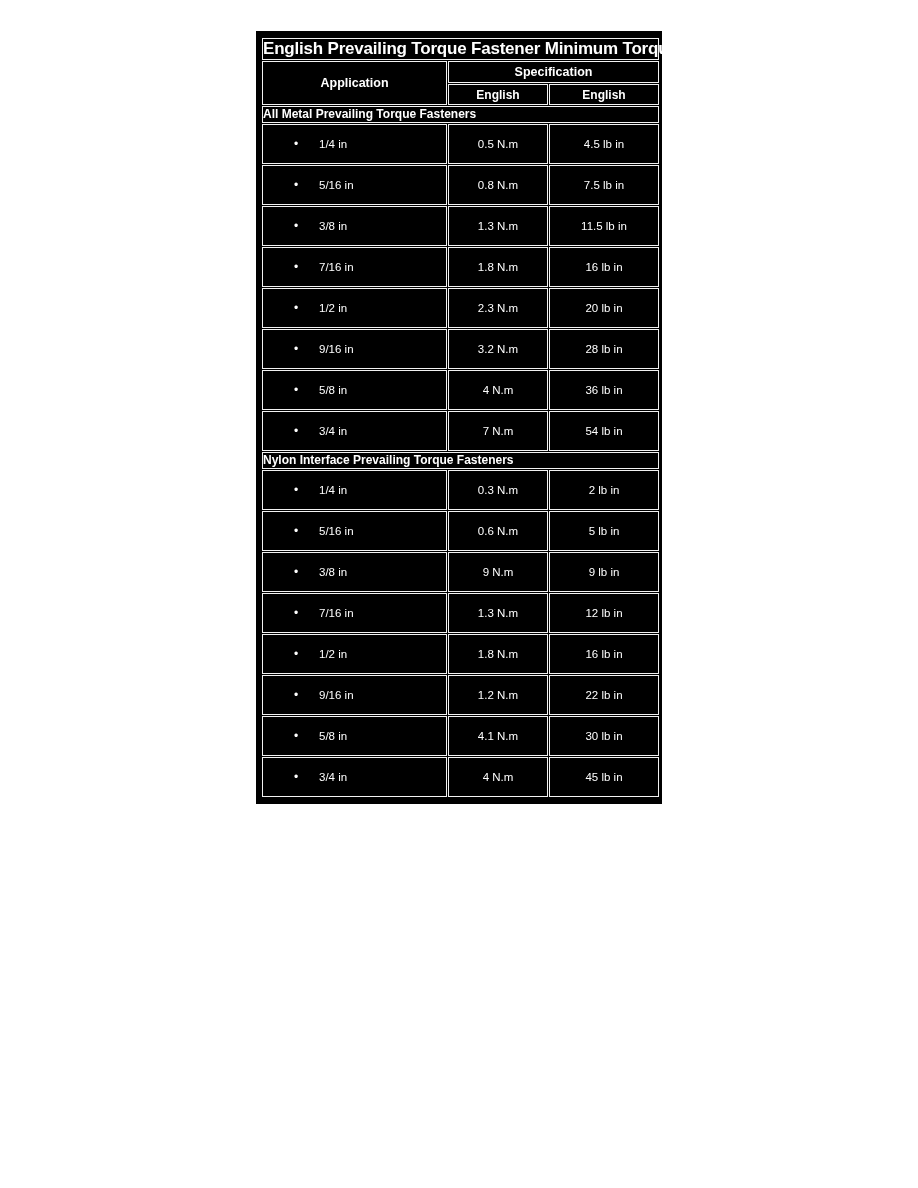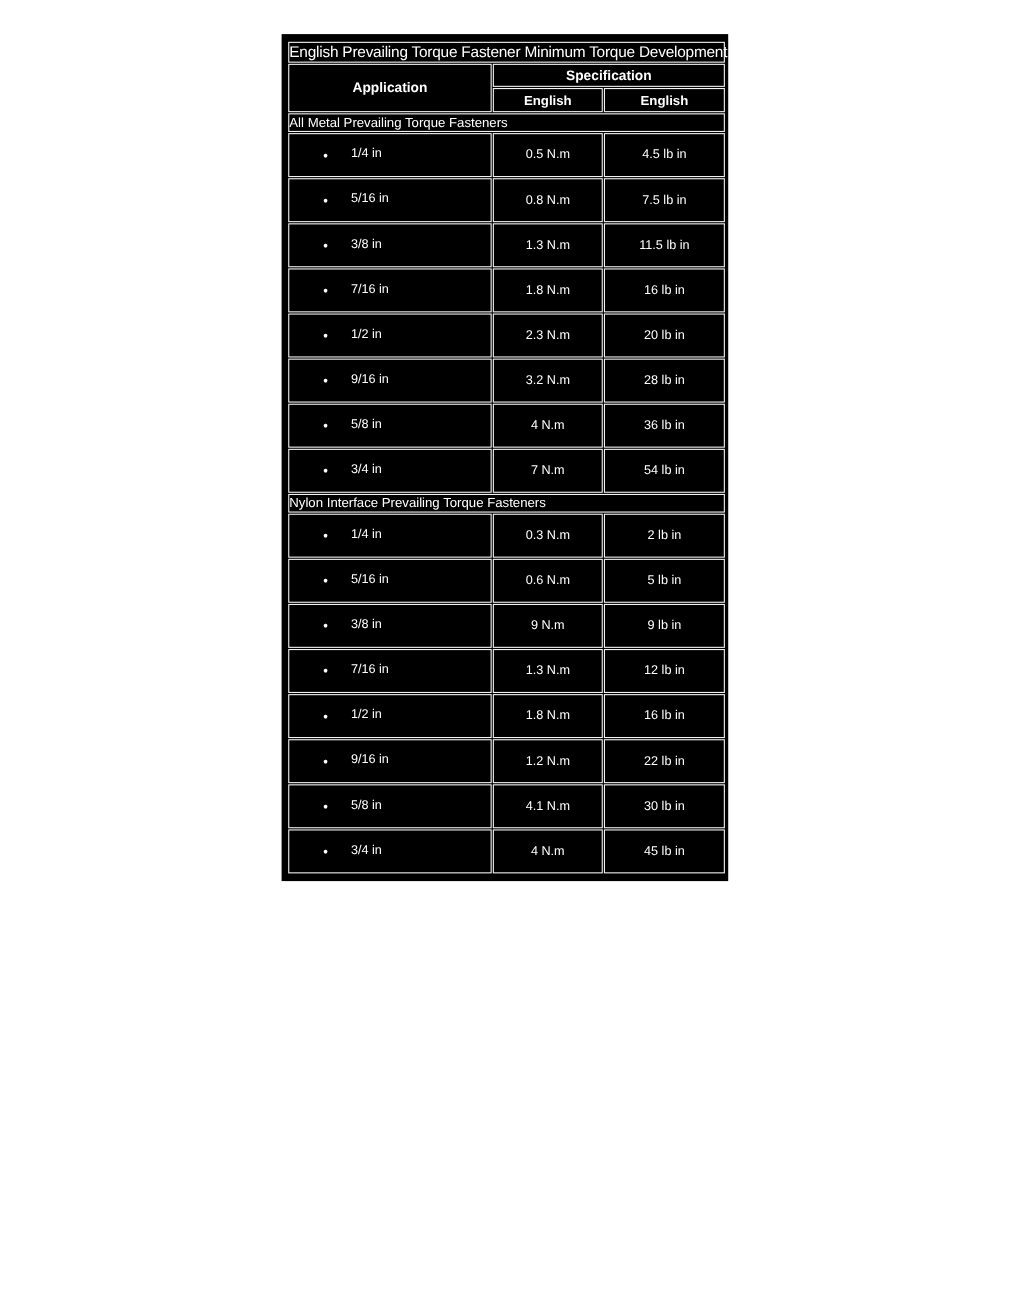--- a/index.html
+++ b/index.html
@@ -45,22 +45,22 @@
   table.torque-table td {
     background: #000000;
     color: #ffffff;
     border: 1px solid #f2f2f2;
     padding: 0;
     vertical-align: middle;
   }
 
   
   td.title-cell {
-    font-size: 14px;
-    font-weight: normal;
+    font-size: 17px;
+    font-weight: bold;
     letter-spacing: -0.2px;
     padding: 3px 0 3px 5px;
     text-align: left;
     white-space: nowrap;
     line-height: 1.2;
   }
 
   
   td.app-header {
     font-size: 12.5px;
@@ -80,21 +80,21 @@
   td.subhead {
     font-size: 12px;
     font-weight: bold;
     text-align: center;
     padding: 3px 0 4px 0;
   }
 
   
   td.section-header {
     font-size: 12px;
-    font-weight: normal;
+    font-weight: bold;
     text-align: left;
     padding: 2px 0 3px 5px;
     white-space: nowrap;
     line-height: 1.25;
   }
 
   
   tr.data-row td {
     height: 38px;
   }

